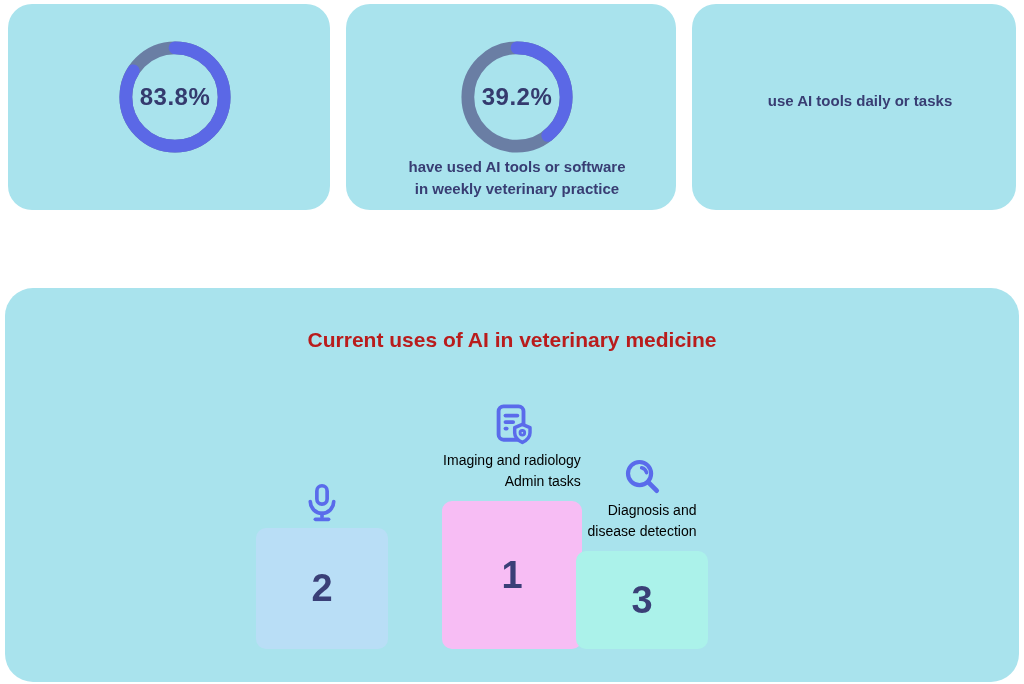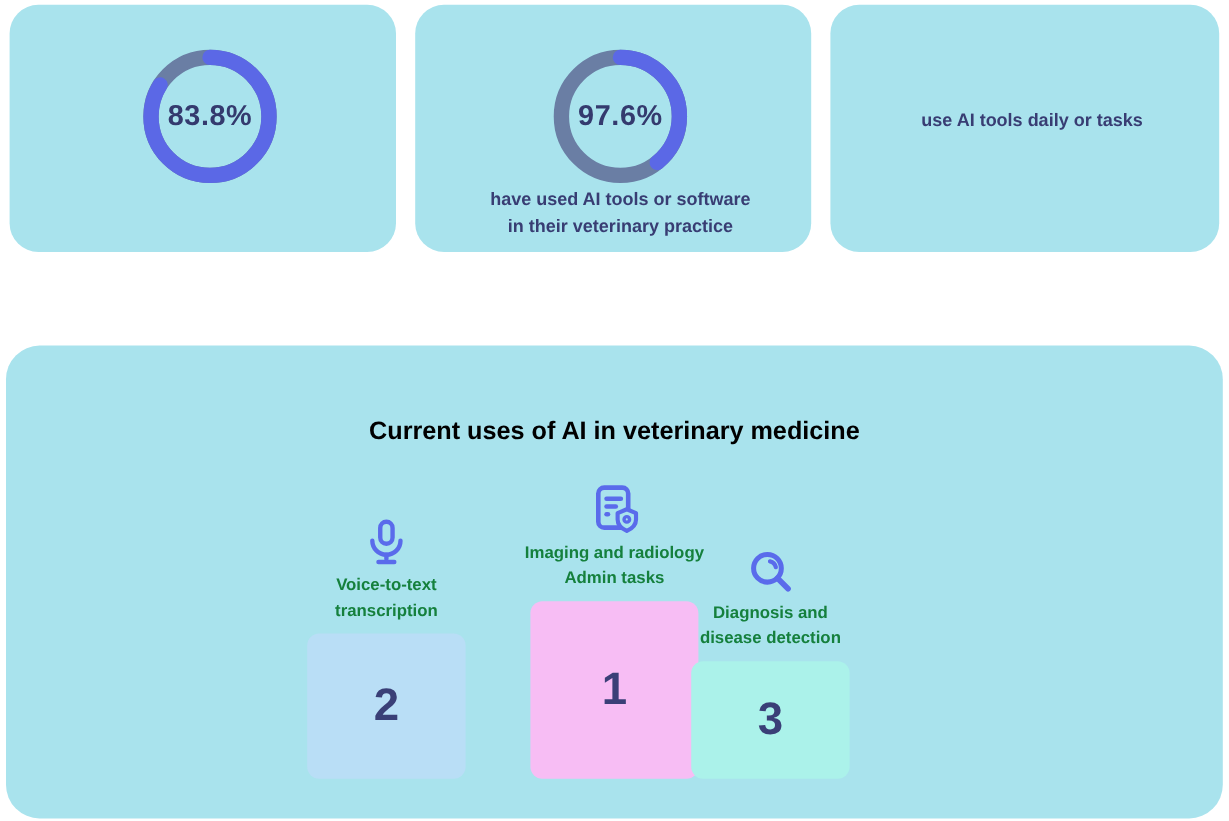--- a/index.html
+++ b/index.html
@@ -28,35 +28,35 @@
     flex:1;display:flex;align-items:center;justify-content:center;
     padding:0 18px 12px;text-align:center;white-space:pre-line;
     font-size:15px;line-height:22px;font-weight:bold;color:#383D73;
   }
   
   .bottom-panel{
     position:absolute;left:5px;top:288px;width:1014px;height:394px;
     background:#A9E3ED;border-radius:28px;
   }
   .panel-title{
-    padding-top:60px;text-align:center;
-    font-size:21px;font-weight:bold;color:#000000;
+    padding-top:40px;text-align:center;
+    font-size:21px;font-weight:bold;color:#b91c1c;
   }
   .podium{position:absolute;left:0;top:0;width:100%;height:100%;}
   .podium-col{
     position:absolute;bottom:33px;width:200px;
     display:flex;flex-direction:column;align-items:center;justify-content:flex-end;
   }
   .col-rank2{left:217px;}
   .col-rank1{left:407px;}
   .col-rank3{left:537px;}
   .podium-icon{flex:0 0 auto;margin-bottom:3px;color:#5A6BEB;}
   .podium-label{
-    text-align:center;white-space:pre-line;margin-bottom:9px;
-    font-size:14px;line-height:21px;font-weight:bold;color:#15803d;
+    text-align:right;white-space:pre-line;margin-bottom:9px;
+    font-size:14px;line-height:21px;font-weight:normal;color:#000000;
   }
   .podium-box{
     border-radius:10px;display:flex;align-items:center;justify-content:center;
   }
   .box-rank2{width:132px;height:121px;background:#B9DEF6;}
   .box-rank1{width:140px;height:148px;background:#F7BDF4;}
   .box-rank3{width:132px;height:98px;background:#ABF2EA;}
   .rank-number{font-size:38px;font-weight:bold;color:#3A3F77;}
 </style>
 </head>
@@ -75,46 +75,44 @@
         <div class="donut-value">83.8%</div>
       </div>
     </div>
 
     <div class="stat-card">
       <div class="donut-wrap">
         <svg class="donut" width="118" height="118" viewBox="0 0 120 120">
           <circle class="donut-track" cx="60" cy="60" r="50"></circle>
           <circle class="donut-arc" cx="60" cy="60" r="50" transform="rotate(-90 60 60)" stroke-dasharray="123.1504320207199 314.1592653589793"></circle>
         </svg>
-        <div class="donut-value">97.6%</div>
+        <div class="donut-value">39.2%</div>
       </div>
       <div class="stat-caption">have used AI tools or software
-in their veterinary practice</div>
+in weekly veterinary practice</div>
     </div>
 
     <div class="stat-card">
       <div class="stat-caption">use AI tools daily or tasks</div>
     </div>
 
   </div>
 
   <div class="bottom-panel">
     <div class="panel-title">Current uses of AI in veterinary medicine</div>
 
     <div class="podium">
 
       <div class="podium-col col-rank2">
         <svg class="podium-icon" width="44" height="44" viewBox="0 0 24 24" fill="none" stroke="#5A6BEB" stroke-width="2" stroke-linecap="round" stroke-linejoin="round">
           <rect x="9.2" y="2.6" width="5.6" height="10" rx="2.8"></rect>
           <path d="M5.6 11.2a6.4 6.4 0 0 0 12.8 0"></path>
           <line x1="12" y1="17.6" x2="12" y2="19.6"></line>
           <line x1="8.4" y1="20.9" x2="15.6" y2="20.9"></line>
         </svg>
-        <div class="podium-label">Voice-to-text
-transcription</div>
         <div class="podium-box box-rank2" style="background: rgb(185, 222, 246);">
           <span class="rank-number">2</span>
         </div>
       </div>
 
       <div class="podium-col col-rank1">
         <svg class="podium-icon" width="46" height="46" viewBox="0 0 24 24" fill="none" stroke="#5A6BEB" stroke-width="2" stroke-linecap="round" stroke-linejoin="round">
           <rect x="5" y="2.8" width="13" height="17.4" rx="2.6"></rect>
           <line x1="8.6" y1="7.6" x2="14.8" y2="7.6"></line>
           <line x1="8.6" y1="11" x2="12.6" y2="11"></line>

